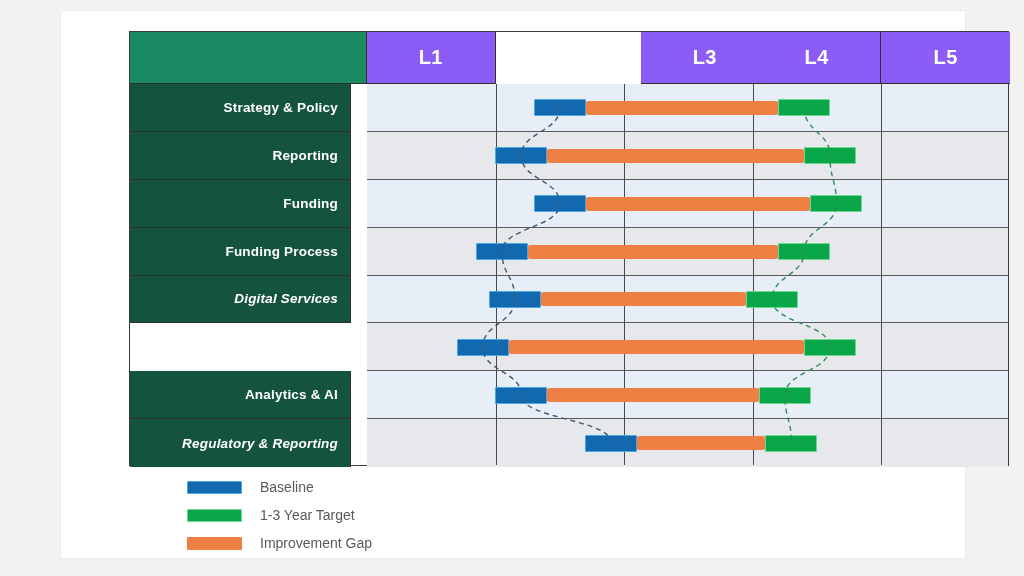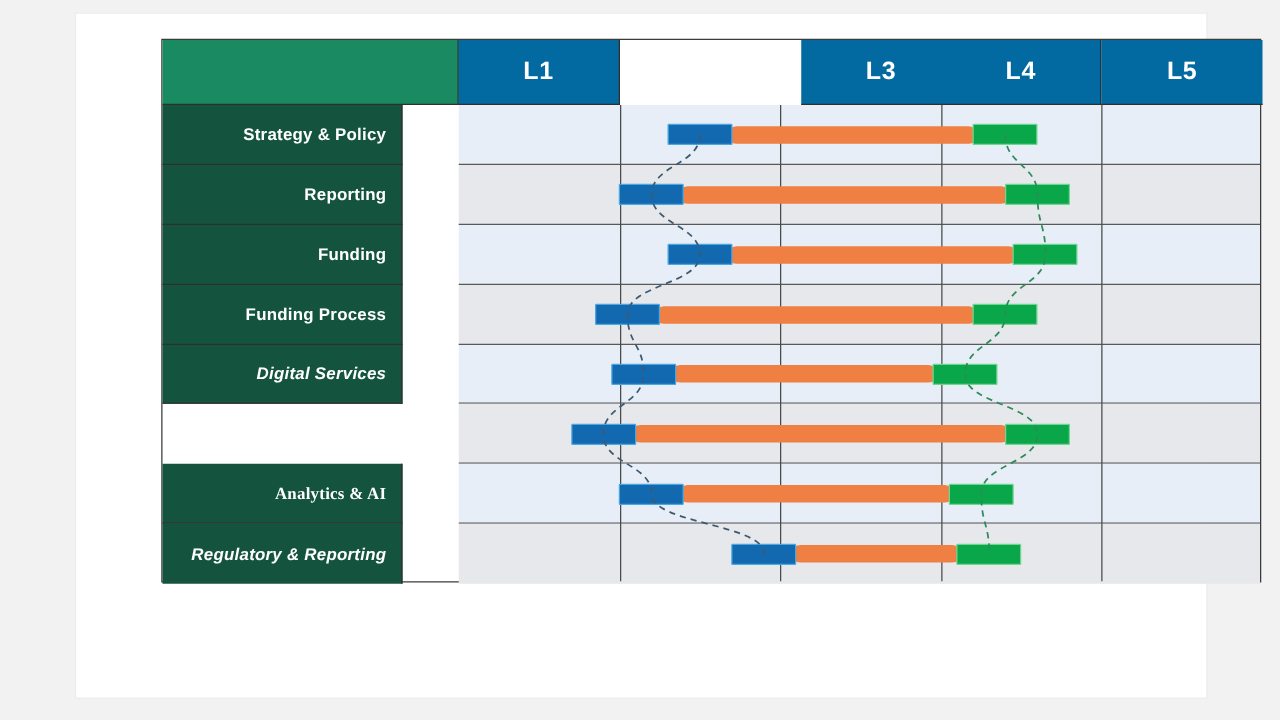--- a/index.html
+++ b/index.html
@@ -57,39 +57,39 @@
     height: 52px;
     background: #1a8a63;
     box-sizing: border-box;
     border-right: 1px solid #2f2f2f;
     border-bottom: 1px solid #2f2f2f;
   }
   .hdr-cell {
     position: absolute;
     top: 0;
     height: 52px;
-    background: #0369a1;
+    background: #8b5cf6;
     box-sizing: border-box;
     border-right: 1px solid #2f2f2f;
     border-bottom: 1px solid #2f2f2f;
     color: #ffffff;
     font-size: 20px;
     font-weight: bold;
     display: flex;
     align-items: center;
     justify-content: center;
     letter-spacing: 0.5px;
   }
   .hdr-cell.last { border-right: none; }
 
   
   .rowlabel {
     position: absolute;
     left: 0;
-    width: 192px;
+    width: 221px;
     background: #14543f;
     box-sizing: border-box;
     border-right: 1px solid #2f2f2f;
     border-bottom: 1px solid #2f2f2f;
     color: #ffffff;
     font-size: 13.5px;
     font-weight: bold;
     display: flex;
     align-items: center;
     justify-content: flex-end;
@@ -196,21 +196,21 @@
           <div class="rowband even" style="top: 99.875px; height: 47.875px;"></div>
           <div class="rowlabel" style="top: 99.875px; height: 47.875px;">Reporting</div>
           <div class="rowband odd" style="top: 147.75px; height: 47.875px;"></div>
           <div class="rowlabel" style="top: 147.75px; height: 47.875px;">Funding</div>
           <div class="rowband even" style="top: 195.625px; height: 47.875px;"></div>
           <div class="rowlabel" style="top: 195.625px; height: 47.875px;">Funding Process</div>
           <div class="rowband odd" style="top: 243.5px; height: 47.875px;"></div>
           <div class="rowlabel" style="top: 243.5px; height: 47.875px; font-style: italic;">Digital Services</div>
           <div class="rowband even" style="top: 291.375px; height: 47.875px;"></div>
           <div class="rowband odd" style="top: 339.25px; height: 47.875px;"></div>
-          <div class="rowlabel" style="top: 339.25px; height: 47.875px; font-family: Liberation Serif, serif;">Analytics &amp; AI</div>
+          <div class="rowlabel" style="top: 339.25px; height: 47.875px;">Analytics &amp; AI</div>
           <div class="rowband even lastrow" style="top: 387.125px; height: 47.875px;"></div>
           <div class="rowlabel lastrow" style="top: 387.125px; height: 47.875px;">Regulatory &amp; Reporting</div>
           <div class="vline" style="left: 365.6px;"></div>
           <div class="vline" style="left: 494.2px;"></div>
           <div class="vline" style="left: 622.8px;"></div>
           <div class="vline" style="left: 751.4px;"></div>
           <div class="bar gap" style="left: 451.9px; width: 200.34px; top: 68.9375px;"></div>
           <div class="bar baseline" style="left: 403.9px; width: 52px; top: 67.4375px;"></div>
           <div class="bar target" style="left: 648.24px; width: 52px; top: 67.4375px;"></div>
           <div class="bar gap" style="left: 413.32px; width: 264.64px; top: 116.812px;"></div>
@@ -234,15 +234,29 @@
           <div class="bar gap" style="left: 503.34px; width: 136.04px; top: 404.062px;"></div>
           <div class="bar baseline" style="left: 455.34px; width: 52px; top: 402.562px;"></div>
           <div class="bar target" style="left: 635.38px; width: 52px; top: 402.562px;"></div>
         </div>
       <svg id="connectors" viewBox="0 0 880 435" preserveAspectRatio="none">
           <path d="M 429.9 75.9 C 429.9 99.9, 391.3 99.9, 391.3 123.8 C 391.3 147.8, 429.9 147.8, 429.9 171.7 C 429.9 195.6, 372.0 195.6, 372.0 219.6 C 372.0 243.5, 384.9 243.5, 384.9 267.4 C 384.9 291.4, 352.7 291.4, 352.7 315.3 C 352.7 339.3, 391.3 339.3, 391.3 363.2 C 391.3 387.1, 481.3 387.1, 481.3 411.1" fill="none" stroke="#3c5a72" stroke-width="1.4" stroke-dasharray="5 4"></path>
           <path d="M 674.2 75.9 C 674.2 99.9, 700.0 99.9, 700.0 123.8 C 700.0 147.8, 706.4 147.8, 706.4 171.7 C 706.4 195.6, 674.2 195.6, 674.2 219.6 C 674.2 243.5, 642.1 243.5, 642.1 267.4 C 642.1 291.4, 700.0 291.4, 700.0 315.3 C 700.0 339.3, 655.0 339.3, 655.0 363.2 C 655.0 387.1, 661.4 387.1, 661.4 411.1" fill="none" stroke="#2e8b57" stroke-width="1.4" stroke-dasharray="5 4"></path>
         </svg>
     </div>
 
+    <div id="legend">
+        <div class="legend-row">
+          <div class="legend-swatch baseline"></div>
+          <div class="legend-label">Baseline</div>
+        </div>
+        <div class="legend-row">
+          <div class="legend-swatch target"></div>
+          <div class="legend-label">1-3 Year Target</div>
+        </div>
+        <div class="legend-row">
+          <div class="legend-swatch gap"></div>
+          <div class="legend-label">Improvement Gap</div>
+        </div>
+      </div>
 
   </div>
 </div>
 
 </body></html>

